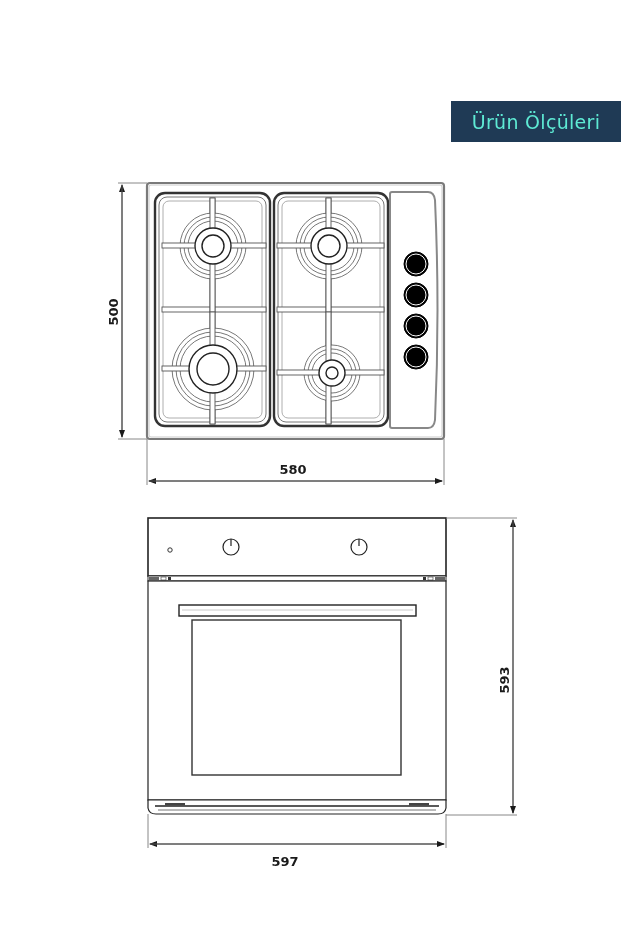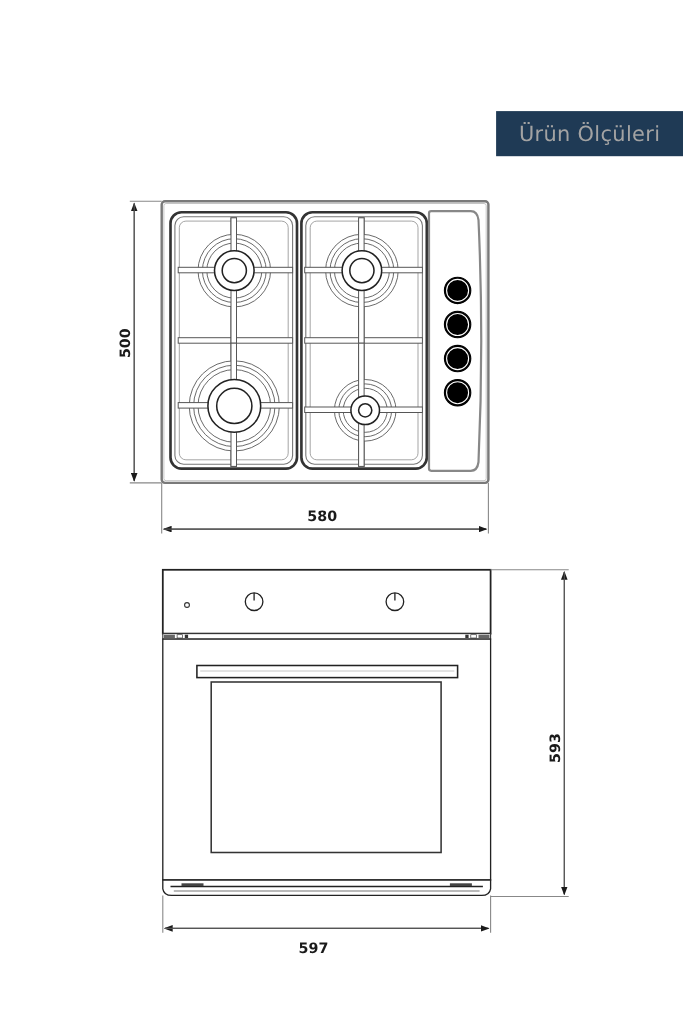--- a/index.html
+++ b/index.html
@@ -1,19 +1,19 @@
 <!DOCTYPE html>
 <html><head>
   <meta charset="utf-8">
   <style>
     html, body { margin: 0; padding: 0; background: #ffffff; }
     body { width: 621px; height: 931px; position: relative; overflow: hidden; font-family: "DejaVu Sans", sans-serif; }
     .title-badge {
       position: absolute; left: 451px; top: 101px; width: 170px; height: 41px;
-      background: #1f3a55; color: #a3a3a3; display: flex; align-items: center; justify-content: center;
+      background: #1f3a55; color: #5eead4; display: flex; align-items: center; justify-content: center;
       font-family: "DejaVu Sans", sans-serif; font-size: 19px; letter-spacing: 0.3px;
     }
     svg.drawing { position: absolute; left: 0; top: 0; }
     .dim-label { font-family: "DejaVu Sans", sans-serif; font-weight: bold; font-size: 13px; fill: #1a1a1a; }
   </style>
 </head>
 <body>
 
 <div class="title-badge">Ürün Ölçüleri</div>
 

